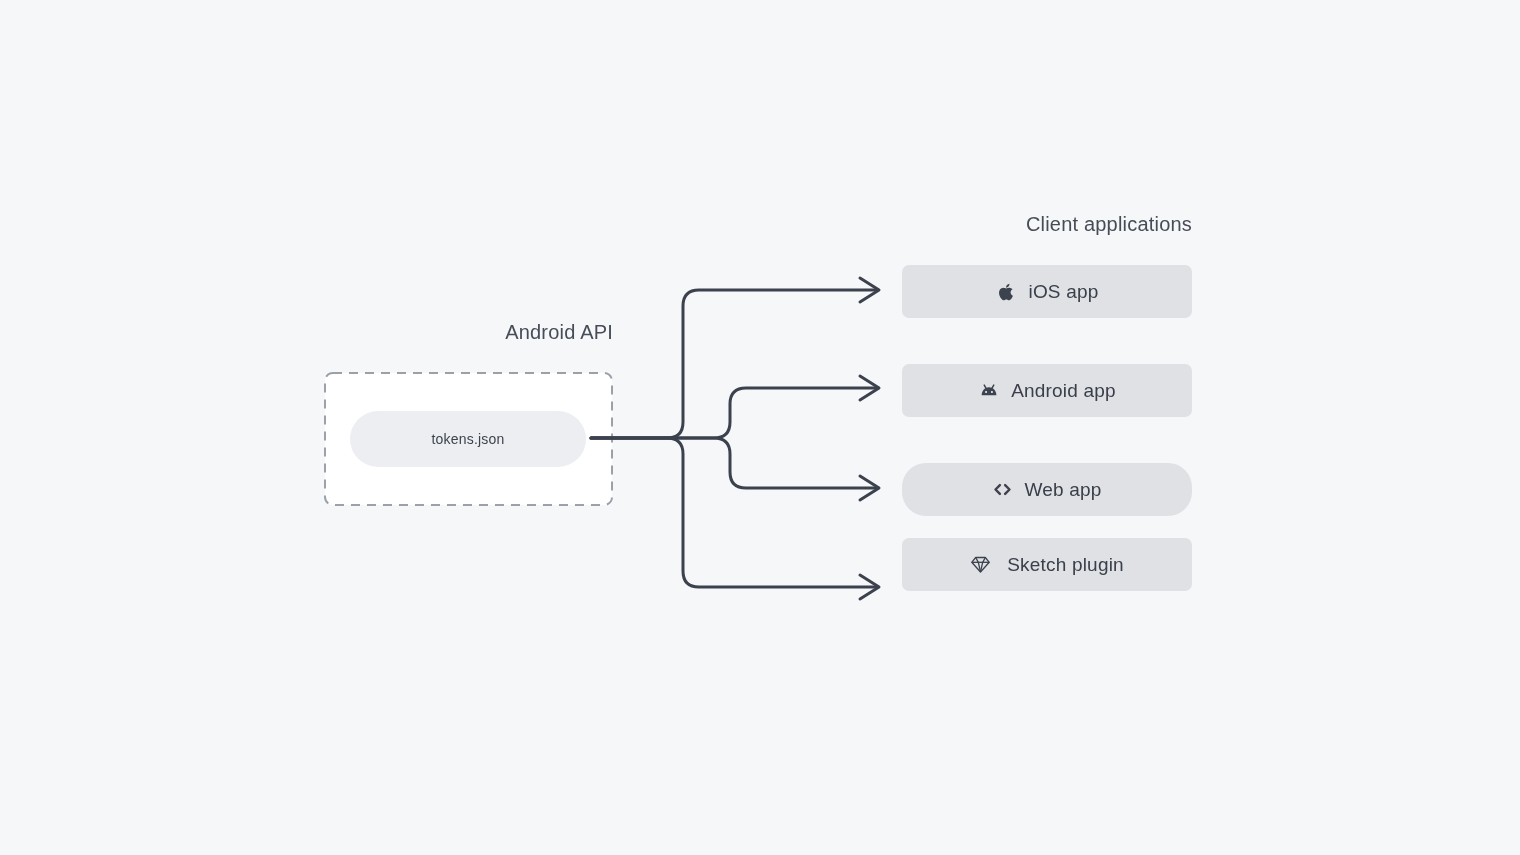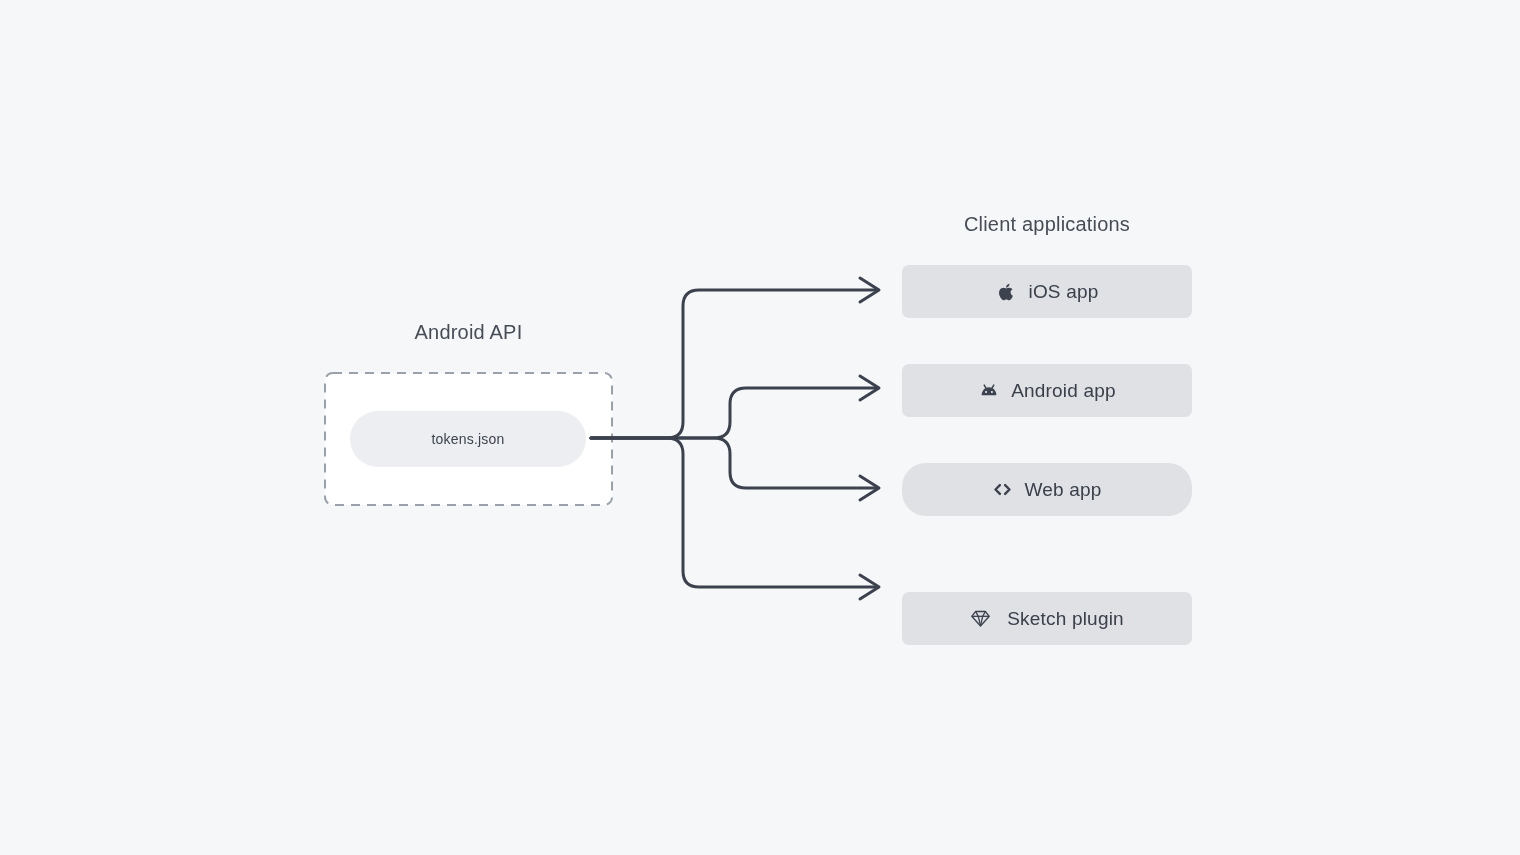--- a/index.html
+++ b/index.html
@@ -10,21 +10,21 @@
     overflow: hidden;
   }
   .canvas {
     position: relative;
     width: 1520px;
     height: 855px;
     background: #f6f7f9;
   }
   .section-title {
     position: absolute;
-    text-align: center;
+    text-align: right;
     font-size: 20px;
     font-weight: 400;
     color: #474d57;
     letter-spacing: 0.2px;
   }
   .design-api-title { left: 324px; top: 321px; width: 289px; }
   .clients-title   { left: 902px; top: 213px; width: 290px; }
 
   .design-api-group {
     position: absolute;
@@ -66,21 +66,21 @@
     justify-content: center;
     gap: 11px;
     font-size: 19px;
     color: #3a404b;
     letter-spacing: 0.2px;
   }
   .client-box .icon { display: flex; align-items: center; justify-content: center; }
   .box-ios    { top: 265px; }
   .box-android{ top: 364px; }
   .box-web    { top: 463px; border-radius: 24px; }
-  .box-sketch { top: 592px; gap: 16px; }
+  .box-sketch { top: 538px; gap: 16px; }
 </style>
 </head>
 <body>
 
 <div class="canvas">
 
   <div class="section-title design-api-title">Android API</div>
 
   <div class="design-api-group">
     <svg class="dashed-rect" width="289" height="134" viewBox="0 0 289 134">

